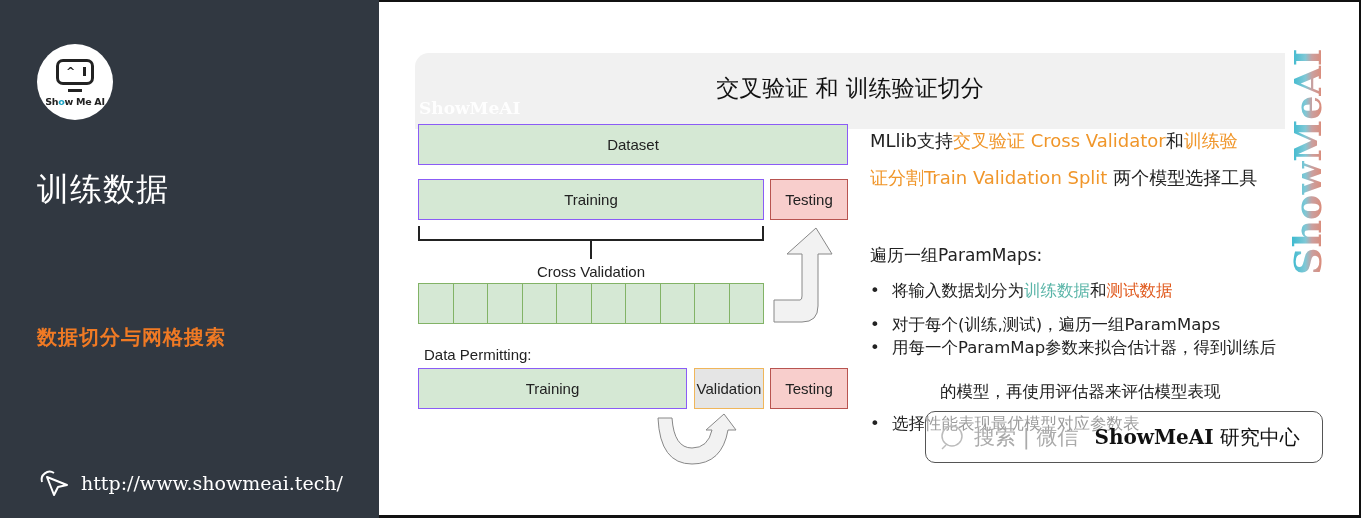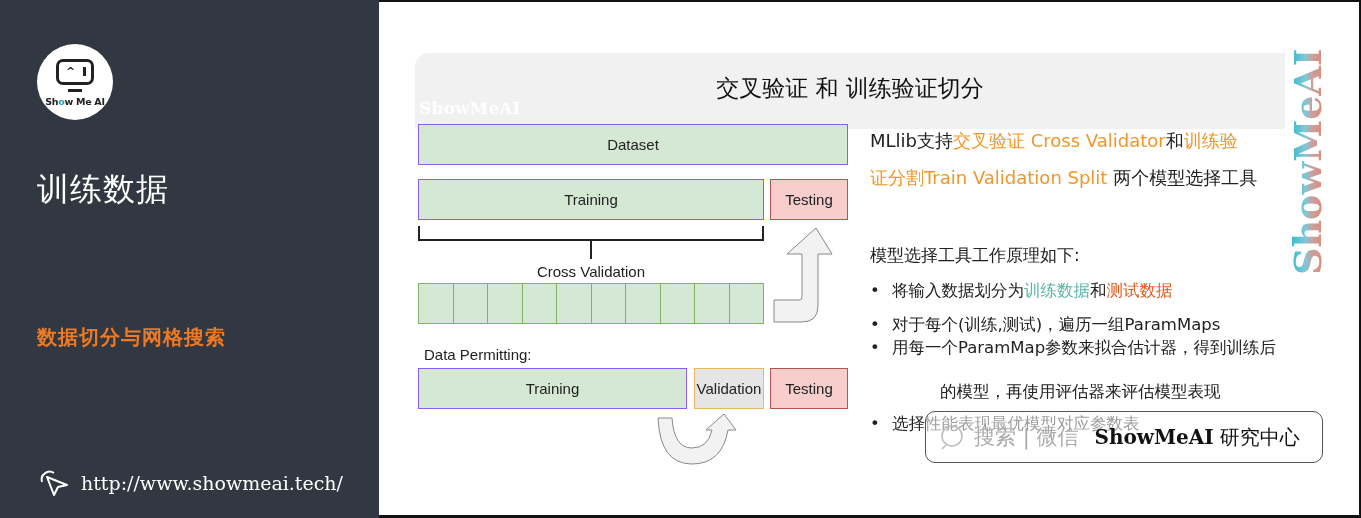--- a/index.html
+++ b/index.html
@@ -113,21 +113,21 @@
   <path d="M2 6 L16 6 Q18 36 36 36 Q52 36 56 18 L50 18 L68 2 L80 18 L72 18 Q66 52 36 52 Q4 52 2 6 Z" fill="#f2f2f2" stroke="#888" stroke-width="1"></path>
 </svg>
 
 <div class="rt" style="left:870px;top:129px;">
   <span>MLlib支持</span><span class="orange">交叉验证 Cross Validator</span><span>和</span><span class="orange">训练验</span>
 </div>
 <div class="rt" style="left:870px;top:166px;">
   <span class="orange">证分割Train Validation Split</span><span> 两个模型选择工具</span>
 </div>
 
-<div class="rt" style="left:870px;top:244px;font-size:17px;">模型选择工具工作原理如下:</div>
+<div class="rt" style="left:870px;top:244px;font-size:17px;">遍历一组ParamMaps:</div>
 
 <div class="bullet" style="left:870px;top:280px;">
   <span class="dot">•</span><span>将输入数据划分为</span><span class="teal">训练数据</span><span>和</span><span class="redorange">测试数据</span>
 </div>
 <div class="bullet" style="left:870px;top:314px;">
   <span class="dot">•</span><span>对于每个(训练,测试)，遍历一组ParamMaps</span>
 </div>
 <div class="bullet" style="left:870px;top:337px;">
   <span class="dot">•</span><span>用每一个ParamMap参数来拟合估计器，得到训练后</span>
 </div>

